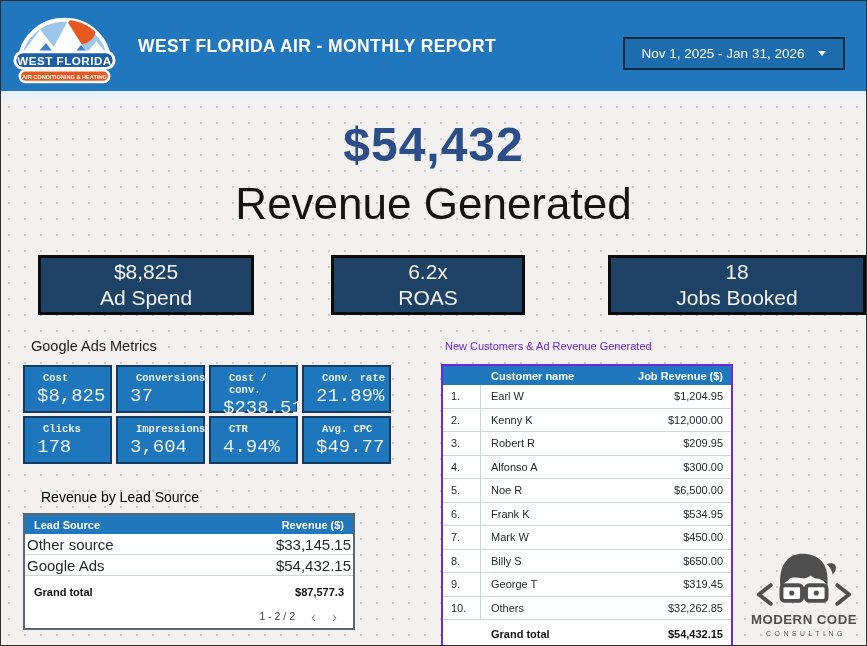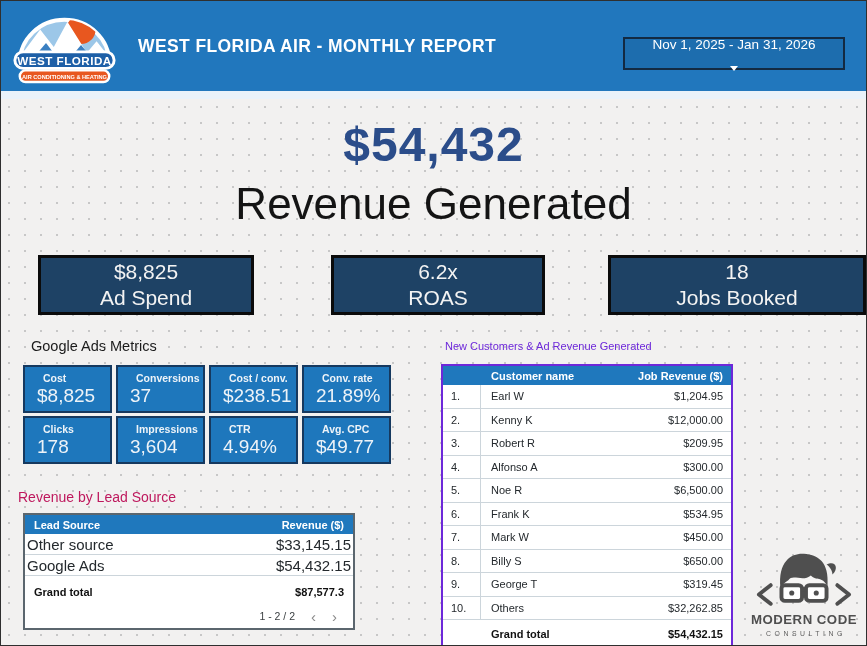--- a/index.html
+++ b/index.html
@@ -18,38 +18,38 @@
     background-image:radial-gradient(#c7c7c7 0.9px,transparent 1.1px);
     background-size:16px 16px;}
   
   .header{position:absolute;left:0;top:0;width:100%;height:90px;background:var(--header_blue);}
   .strip{position:absolute;left:0;top:90px;width:100%;height:8px;background:#e9f2fa;}
   .wfa-logo{position:absolute;left:10px;top:5px;width:107px;height:82px;}
   .report-title{position:absolute;left:137px;top:0;height:90px;display:flex;align-items:center;
     color:#fff;font-size:17.5px;font-weight:bold;letter-spacing:.4px;}
   .date-box{position:absolute;left:622px;top:36px;width:222px;height:33px;box-sizing:border-box;
     background:var(--date_box_blue);border:2px solid var(--date_box_border);
-    display:flex;align-items:center;justify-content:center;gap:14px;cursor:pointer;flex-direction:column;}
+    display:flex;align-items:center;justify-content:center;gap:14px;cursor:pointer;}
   .date-box span{color:#fff;font-size:13.5px;}
   .caret{width:0;height:0;border-left:4.5px solid transparent;border-right:4.5px solid transparent;
     border-top:5.5px solid #fff;}
   
   .hero-value{position:absolute;left:0;top:116px;width:100%;text-align:center;
     color:var(--hero_blue);font-size:48px;font-weight:bold;letter-spacing:1px;}
   .hero-label{position:absolute;left:0;top:178px;width:100%;text-align:center;
     color:#141414;font-size:44px;}
   
   .kpi{position:absolute;top:254px;height:60px;box-sizing:border-box;background:var(--kpi_navy);
     border:3px solid #0b0b0b;display:flex;flex-direction:column;align-items:center;justify-content:center;
     color:#f3f3f3;font-size:21px;line-height:26px;}
-  .kpi1{left:37px;width:216px;} .kpi2{left:330px;width:214px;} .kpi3{left:607px;width:258px;}
+  .kpi1{left:37px;width:216px;} .kpi2{left:330px;width:194px;} .kpi3{left:607px;width:258px;}
   
   .gam-title{position:absolute;left:30px;top:337px;font-size:14.5px;color:#1b1b1b;}
   .tiles{position:absolute;left:22px;top:364px;display:grid;
-    grid-template-columns:repeat(4,89px);gap:3px 4px;}
+    grid-template-columns:repeat(4,89px);gap:3px 4px;font-family:Liberation Mono, monospace;}
   .tile{height:48px;box-sizing:border-box;background:var(--tile_blue);border:2px solid var(--tile_border);
     color:#edf3f8;padding:5px 4px 0 12px;}
   .tile .tl{font-size:10.5px;font-weight:bold;padding-left:6px;}
   .tile .tv{font-size:19px;margin-top:1px;}
   
   .cust-title{position:absolute;left:444px;top:339px;font-size:11px;color:#6d28d9;}
   .ctable{position:absolute;left:440px;top:363px;width:292px;background:#fff;
     border:2px solid #6d28d9;box-sizing:border-box;}
   .chead{height:19px;background:var(--table_header_blue);color:#fff;font-size:11px;font-weight:bold;
     display:grid;grid-template-columns:38px 1fr auto;align-items:center;}
@@ -58,21 +58,21 @@
   .crow{height:22.5px;display:grid;grid-template-columns:38px 1fr auto;align-items:stretch;
     border-bottom:1px solid var(--row_border);font-size:11px;color:#24292d;}
   .crow .cnum{padding-left:8px;border-right:1px solid var(--row_border);display:flex;align-items:center;}
   .crow .cname{padding-left:10px;display:flex;align-items:center;}
   .crow .crev{padding-right:8px;display:flex;align-items:center;justify-content:flex-end;}
   .ctotal{height:27px;display:grid;grid-template-columns:38px 1fr auto;align-items:center;
     font-size:11px;font-weight:bold;color:#111;}
   .ctotal .gt-label{grid-column:2;padding-left:10px;}
   .ctotal .gt-value{grid-column:3;padding-right:8px;text-align:right;}
   
-  .lead-title{position:absolute;left:17px;top:488px;font-size:14px;color:#be185d;}
+  .lead-title{position:absolute;left:40px;top:488px;font-size:14px;color:#000000;}
   .ltable{position:absolute;left:22px;top:512px;width:332px;height:117px;box-sizing:border-box;
     background:#fff;border:2px solid #5b666e;display:flex;flex-direction:column;}
   .lhead{height:19px;flex:0 0 19px;background:var(--table_header_blue);color:#fff;font-size:11px;
     font-weight:bold;display:flex;justify-content:space-between;align-items:center;padding:0 9px;}
   .lrow{height:20px;flex:0 0 20px;display:flex;justify-content:space-between;align-items:center;
     padding:0 2px;border-bottom:1px solid var(--row_border);font-size:15px;color:#24292d;}
   .lspacer{flex:1;}
   .ltotal{flex:0 0 24px;display:flex;justify-content:space-between;align-items:center;
     padding:0 9px;font-size:11px;font-weight:bold;color:#111;}
   .lpager{flex:0 0 24px;display:flex;justify-content:flex-end;align-items:center;gap:16px;

